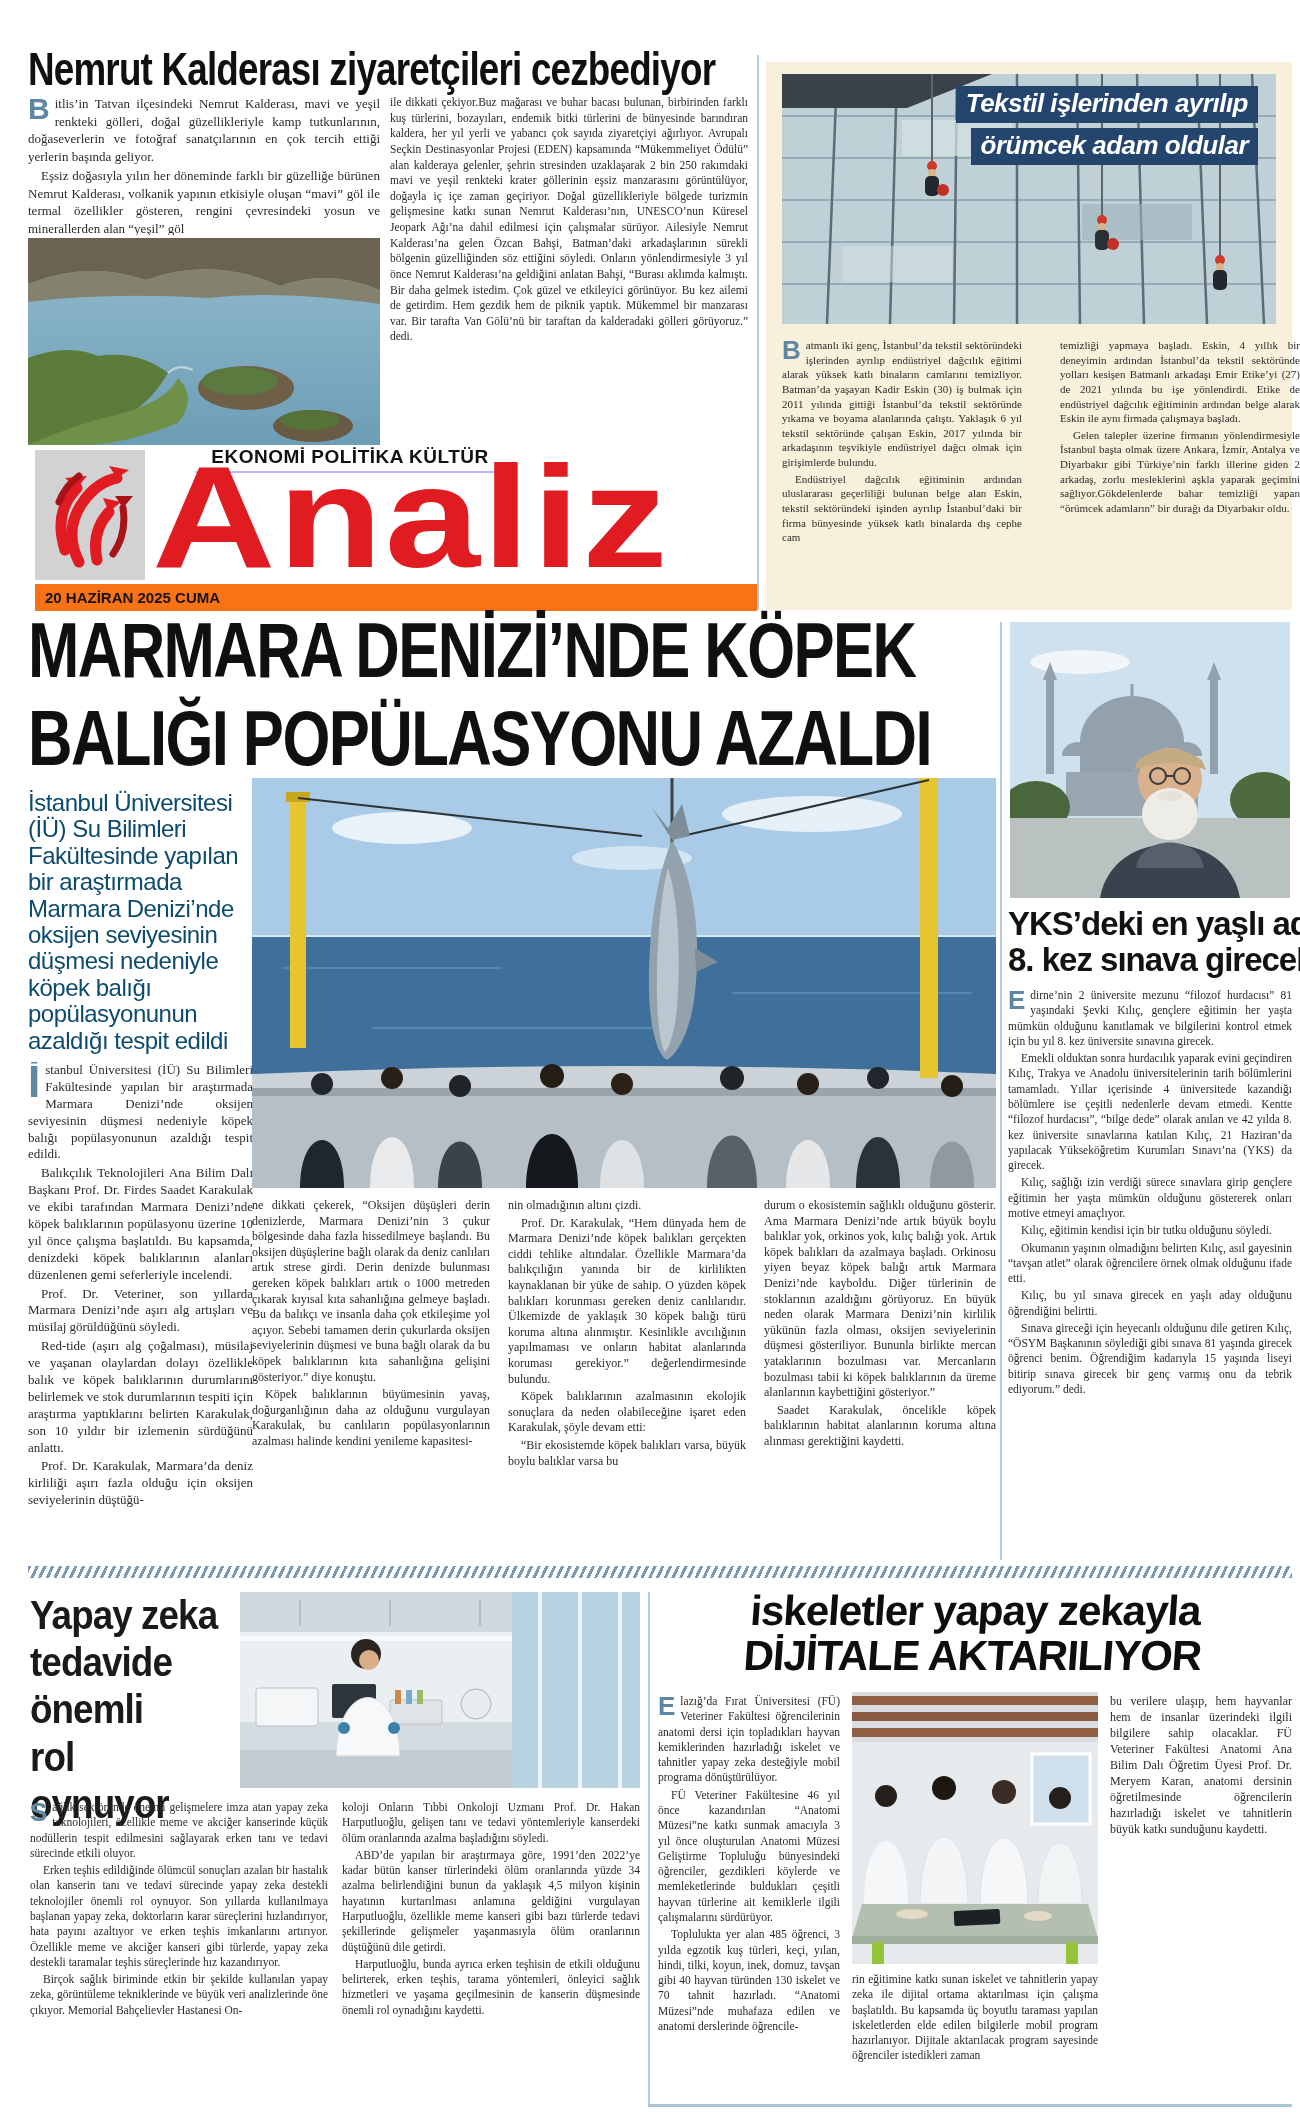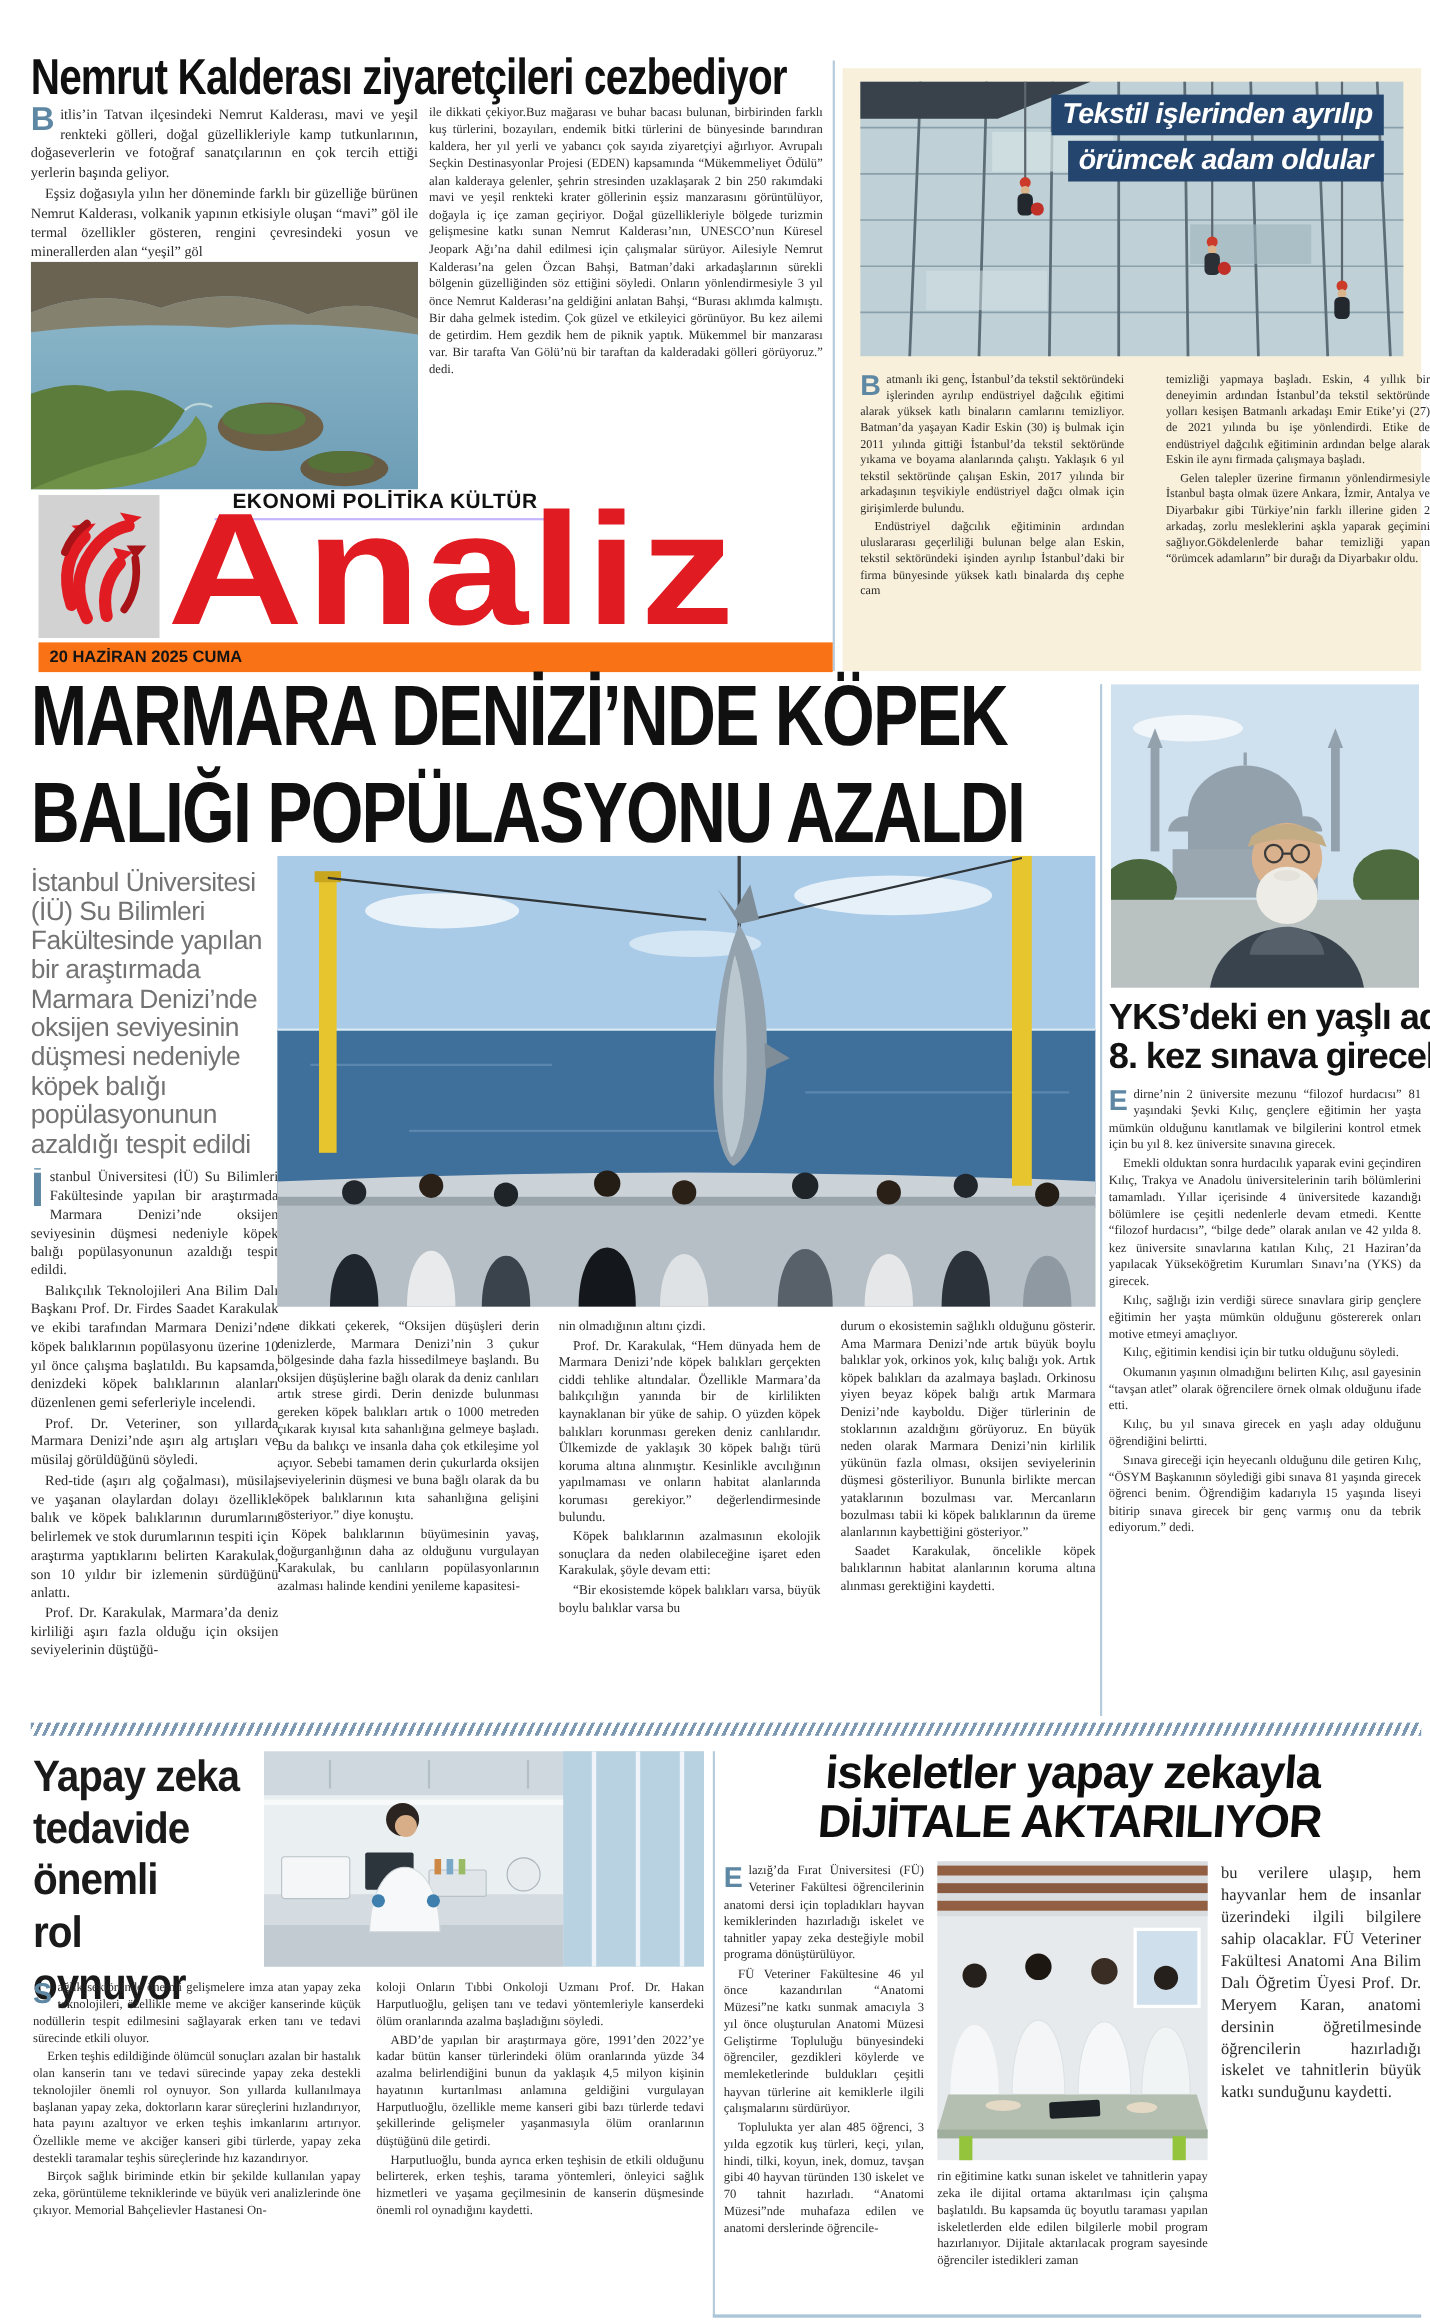--- a/index.html
+++ b/index.html
@@ -27,21 +27,21 @@
                 transform:scaleX(1.18);transform-origin:0 0;line-height:0.9;}
   #date-bar{background:#f97316;color:#141414;font-weight:bold;font-size:15px;line-height:27px;padding-left:10px;}
   
   .strip{display:inline-block;background:#24456e;color:#ffffff;font-style:italic;font-weight:bold;
          font-size:26px;padding:2px 10px 4px 10px;margin-bottom:5px;letter-spacing:-0.5px;}
   
   .vrule{background:#b6cbdb;width:2px;}
   .hatch{background:repeating-linear-gradient(115deg,#7d98b3 0px,#7d98b3 3px,#ffffff 3px,#ffffff 7px);}
   .thinline{background:#aac4d8;height:3px;}
   
-  #shark-standfirst{font-size:24px;line-height:1.1;color:#737373;font-weight:500;letter-spacing:-0.5px;}
+  #shark-standfirst{font-size:24px;line-height:1.1;color:#0c4a6e;font-weight:500;letter-spacing:-0.5px;}
   .photo{position:absolute;display:block;}
 </style>
 </head>
 <body>
 
 <div id="page">
 
   <div class="abs hl hl-nemrut" style="left:28px;top:42px;">Nemrut Kalderası ziyaretçileri cezbediyor</div>
 
   <div class="bodycol" style="left:28px;top:95px;width:352px;height:140px;font-size:13px;line-height:1.35;">
@@ -372,19 +372,19 @@
     <rect x="20" y="250" width="12" height="22" fill="#93c43c"></rect>
       <rect x="214" y="250" width="12" height="22" fill="#93c43c"></rect>
     <rect x="102" y="218" width="46" height="15" rx="2" fill="#1c2125" transform="rotate(-3 125 225)"></rect>
     <ellipse cx="60" cy="222" rx="16" ry="5" fill="#e3d9c4"></ellipse>
     <ellipse cx="186" cy="224" rx="14" ry="5" fill="#e3d9c4"></ellipse>
   </svg>
 
   <div class="bodycol" style="left:852px;top:1972px;width:246px;height:136px;font-size:11.5px;line-height:1.33;">
     <p>rin eğitimine katkı sunan iskelet ve tahnitlerin yapay zeka ile dijital ortama aktarılması için çalışma başlatıldı. Bu kapsamda üç boyutlu taraması yapılan iskeletlerden elde edilen bilgilerle mobil program hazırlanıyor. Dijitale aktarılacak program sayesinde öğrenciler istedikleri zaman</p>
   </div>
-  <div class="bodycol" style="left:1110px;top:1694px;width:182px;height:414px;font-size:15px;line-height:1.33;">
+  <div class="bodycol" style="left:1110px;top:1694px;width:182px;height:414px;font-size:12px;line-height:1.33;">
     <p>bu verilere ulaşıp, hem hayvanlar hem de insanlar üzerindeki ilgili bilgilere sahip olacaklar. FÜ Veteriner Fakültesi Anatomi Ana Bilim Dalı Öğretim Üyesi Prof. Dr. Meryem Karan, anatomi dersinin öğretilmesinde öğrencilerin hazırladığı iskelet ve tahnitlerin büyük katkı sunduğunu kaydetti.</p>
   </div>
 
   <div class="abs thinline" style="left:648px;top:2104px;width:644px;"></div>
 
 </div>
 
 </body></html>

